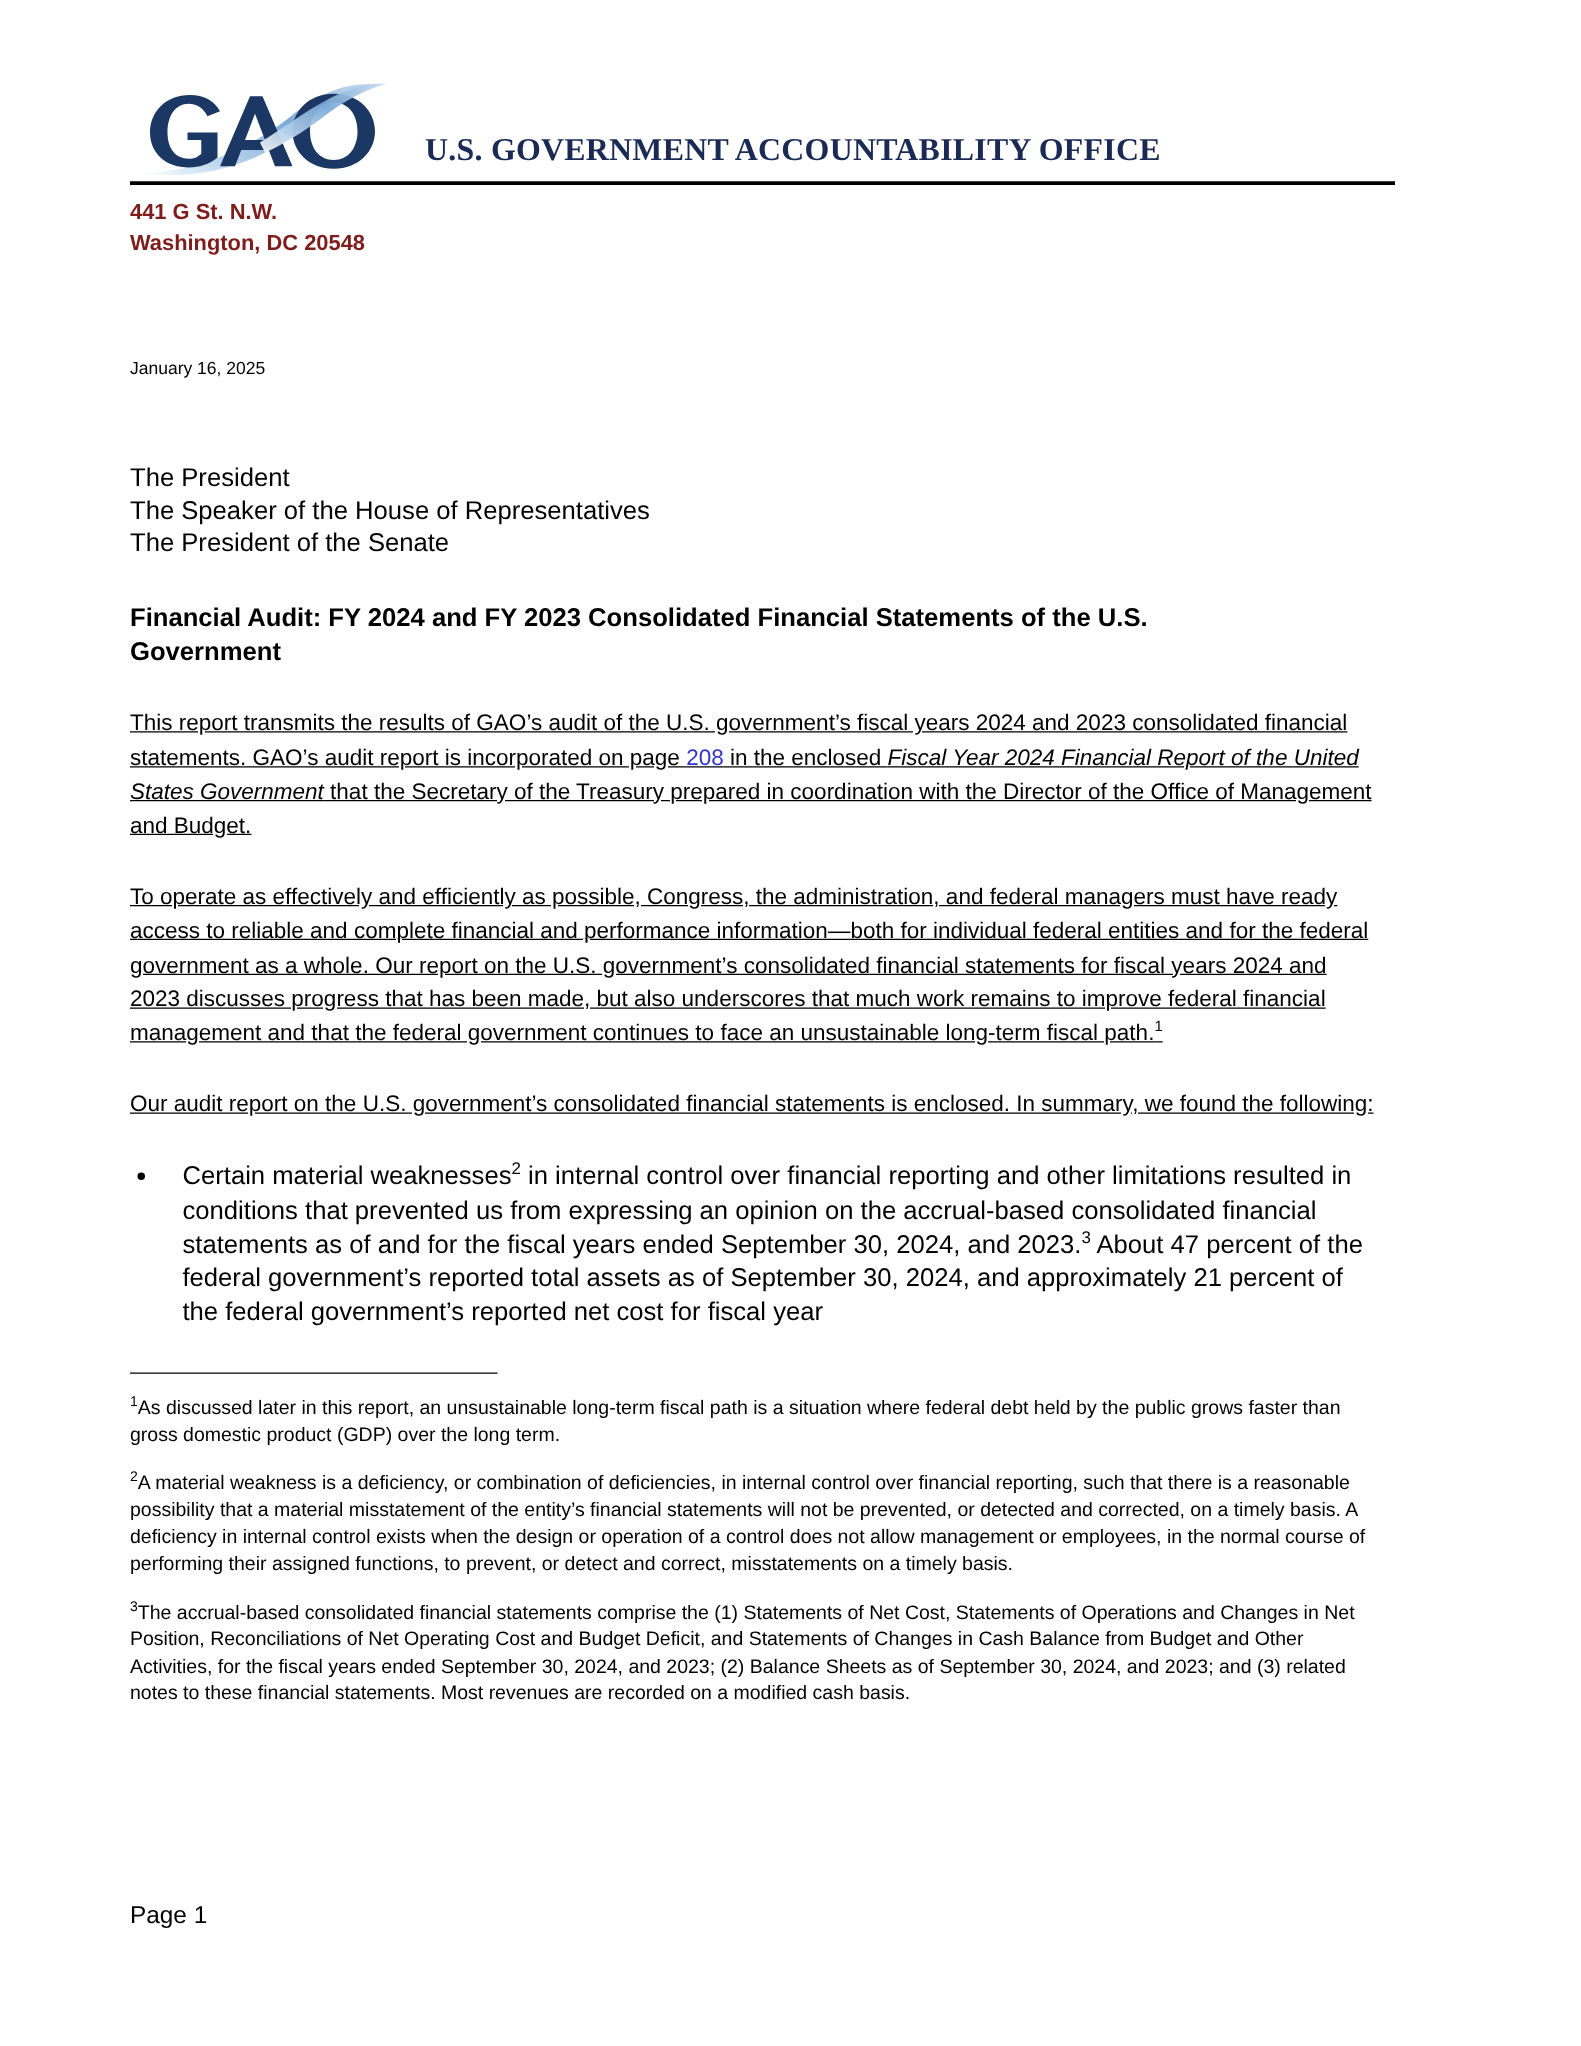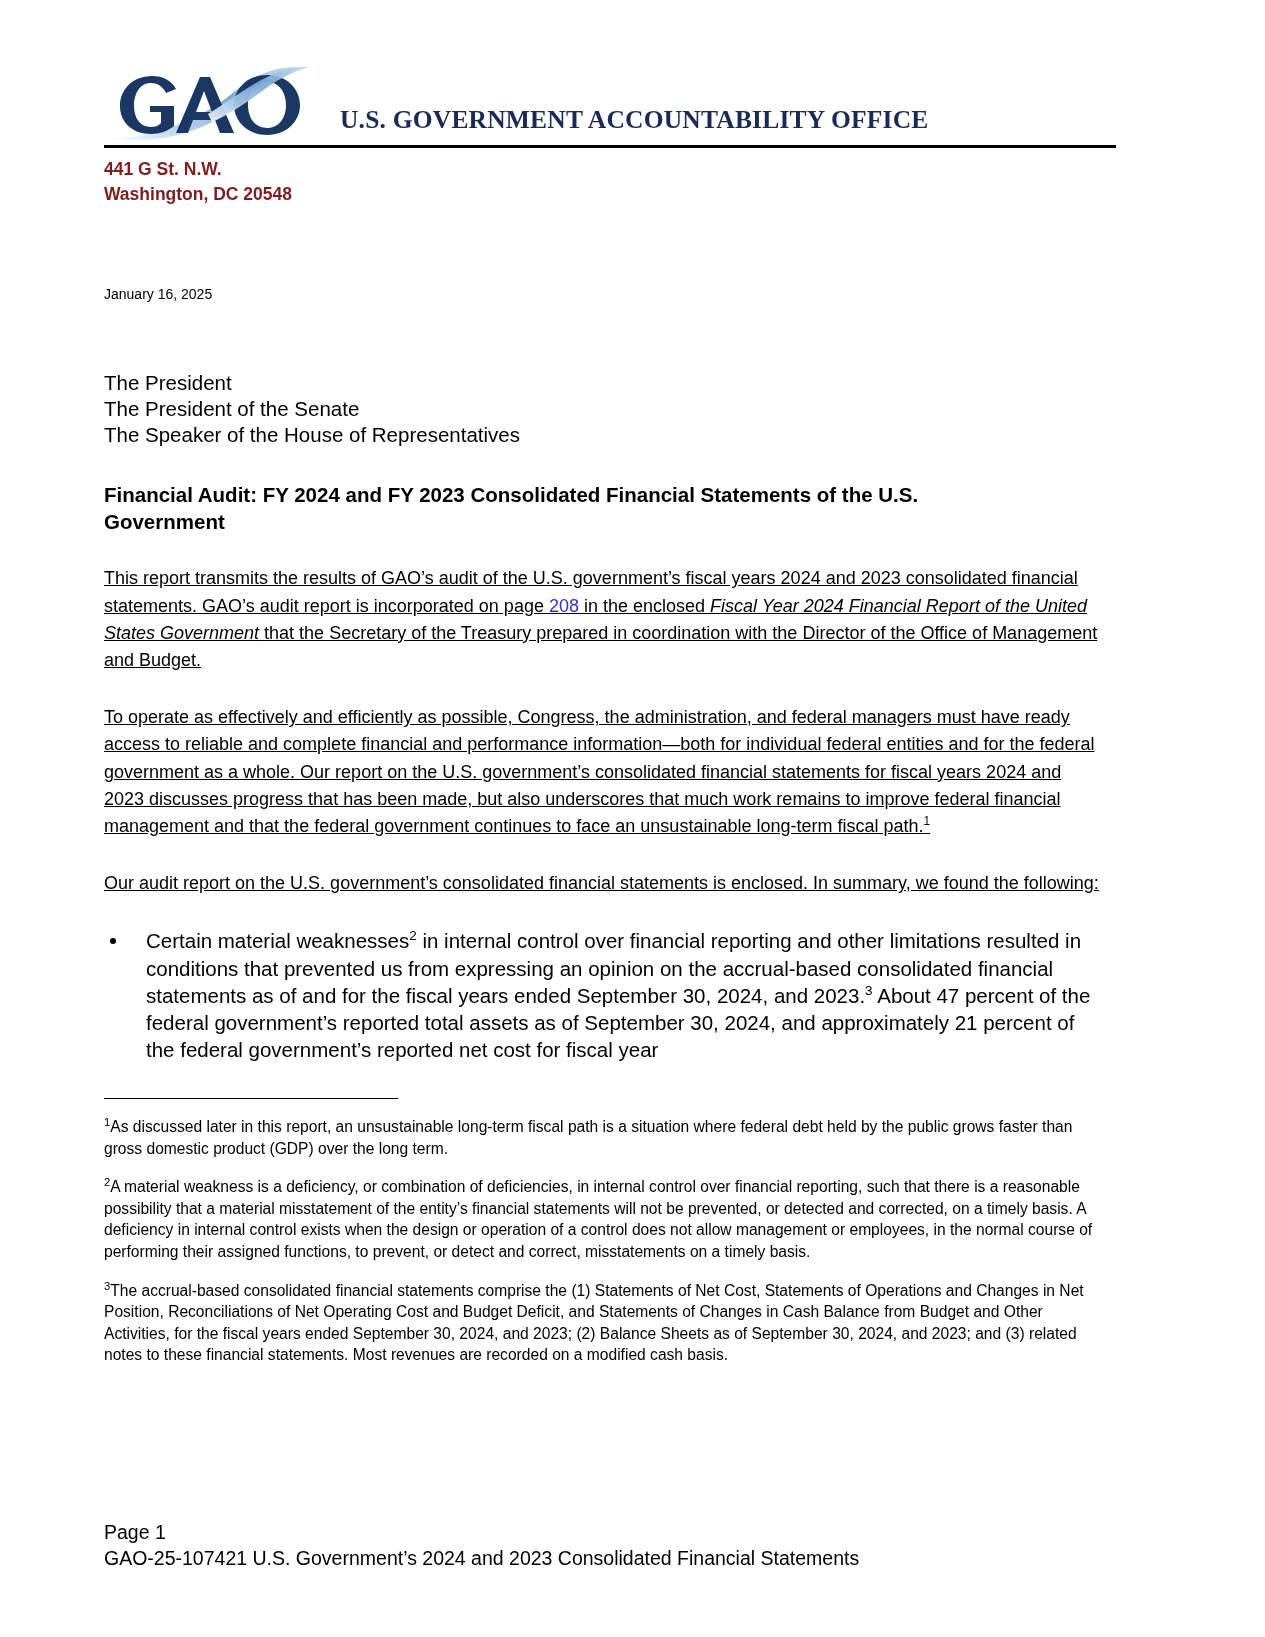--- a/index.html
+++ b/index.html
@@ -223,22 +223,22 @@
       <div>Washington, DC  20548</div>
     </div>
   </div>
 
   <div class="content">
 
     <div class="date-line">January 16, 2025</div>
 
     <div class="addressee">
       <div>The President</div>
+      <div>The Speaker of the House of Representatives</div>
       <div>The President of the Senate</div>
-      <div>The Speaker of the House of Representatives</div>
     </div>
 
     <div class="subject">Financial Audit: FY 2024 and FY 2023 Consolidated Financial Statements of the U.S. Government</div>
 
     <p class="para"><span>This report transmits the results of GAO’s audit of the U.S. government’s fiscal years 2024 and 2023 consolidated financial statements. GAO’s audit report is incorporated on page </span><span class="link">208</span><span> in the enclosed </span><span class="ital">Fiscal Year 2024 Financial Report of the United States Government</span><span> that the Secretary of the Treasury prepared in coordination with the Director of the Office of Management and Budget.</span></p>
 
     <p class="para"><span>To operate as effectively and efficiently as possible, Congress, the administration, and federal managers must have ready access to reliable and complete financial and performance information—both for individual federal entities and for the federal government as a whole. Our report on the U.S. government’s consolidated financial statements for fiscal years 2024 and 2023 discusses progress that has been made, but also underscores that much work remains to improve federal financial management and that the federal government continues to face an unsustainable long-term fiscal path.</span><sup class="fnref">1</sup></p>
 
     <p class="para">Our audit report on the U.S. government’s consolidated financial statements is enclosed. In summary, we found the following:</p>
 
@@ -254,16 +254,15 @@
 
     <p class="footnote"><sup>1</sup><span>As discussed later in this report, an unsustainable long-term fiscal path is a situation where federal debt held by the public grows faster than gross domestic product (GDP) over the long term.</span></p>
 
     <p class="footnote"><sup>2</sup><span>A material weakness is a deficiency, or combination of deficiencies, in internal control over financial reporting, such that there is a reasonable possibility that a material misstatement of the entity’s financial statements will not be prevented, or detected and corrected, on a timely basis. A deficiency in internal control exists when the design or operation of a control does not allow management or employees, in the normal course of performing their assigned functions, to prevent, or detect and correct, misstatements on a timely basis.</span></p>
 
     <p class="footnote"><sup>3</sup><span>The accrual-based consolidated financial statements comprise the (1) Statements of Net Cost, Statements of Operations and Changes in Net Position, Reconciliations of Net Operating Cost and Budget Deficit, and Statements of Changes in Cash Balance from Budget and Other Activities, for the fiscal years ended September 30, 2024, and 2023; (2) Balance Sheets as of September 30, 2024, and 2023; and (3) related notes to these financial statements. Most revenues are recorded on a modified cash basis.</span></p>
   </div>
 
   <div class="page-footer">
     <div class="pg-num">Page 1</div>
-    <div class="pg-title">GAO-25-107421 U.S. Government’s 2024 and 2023 Consolidated Financial Statements</div>
   </div>
 
 </div>
 
 </body></html>

